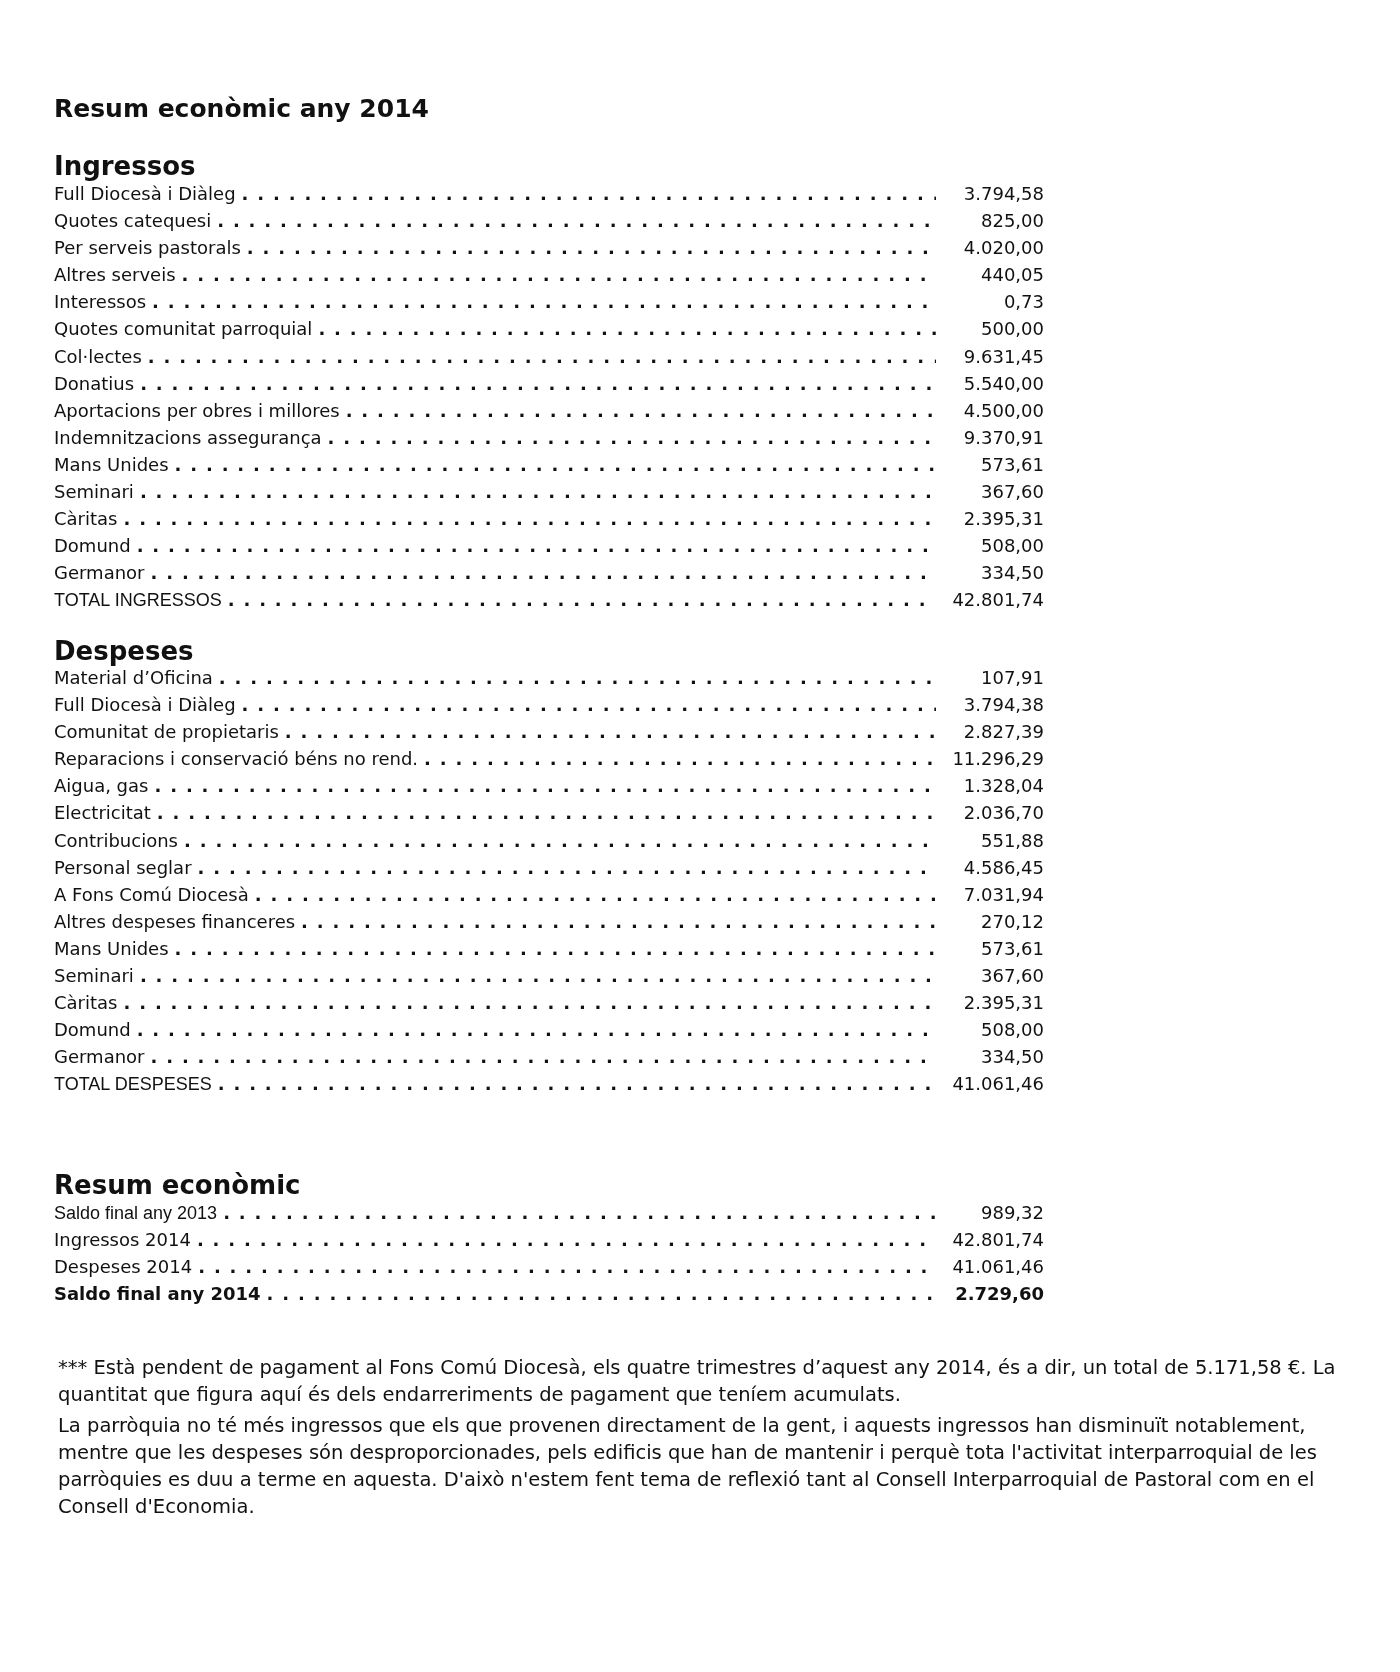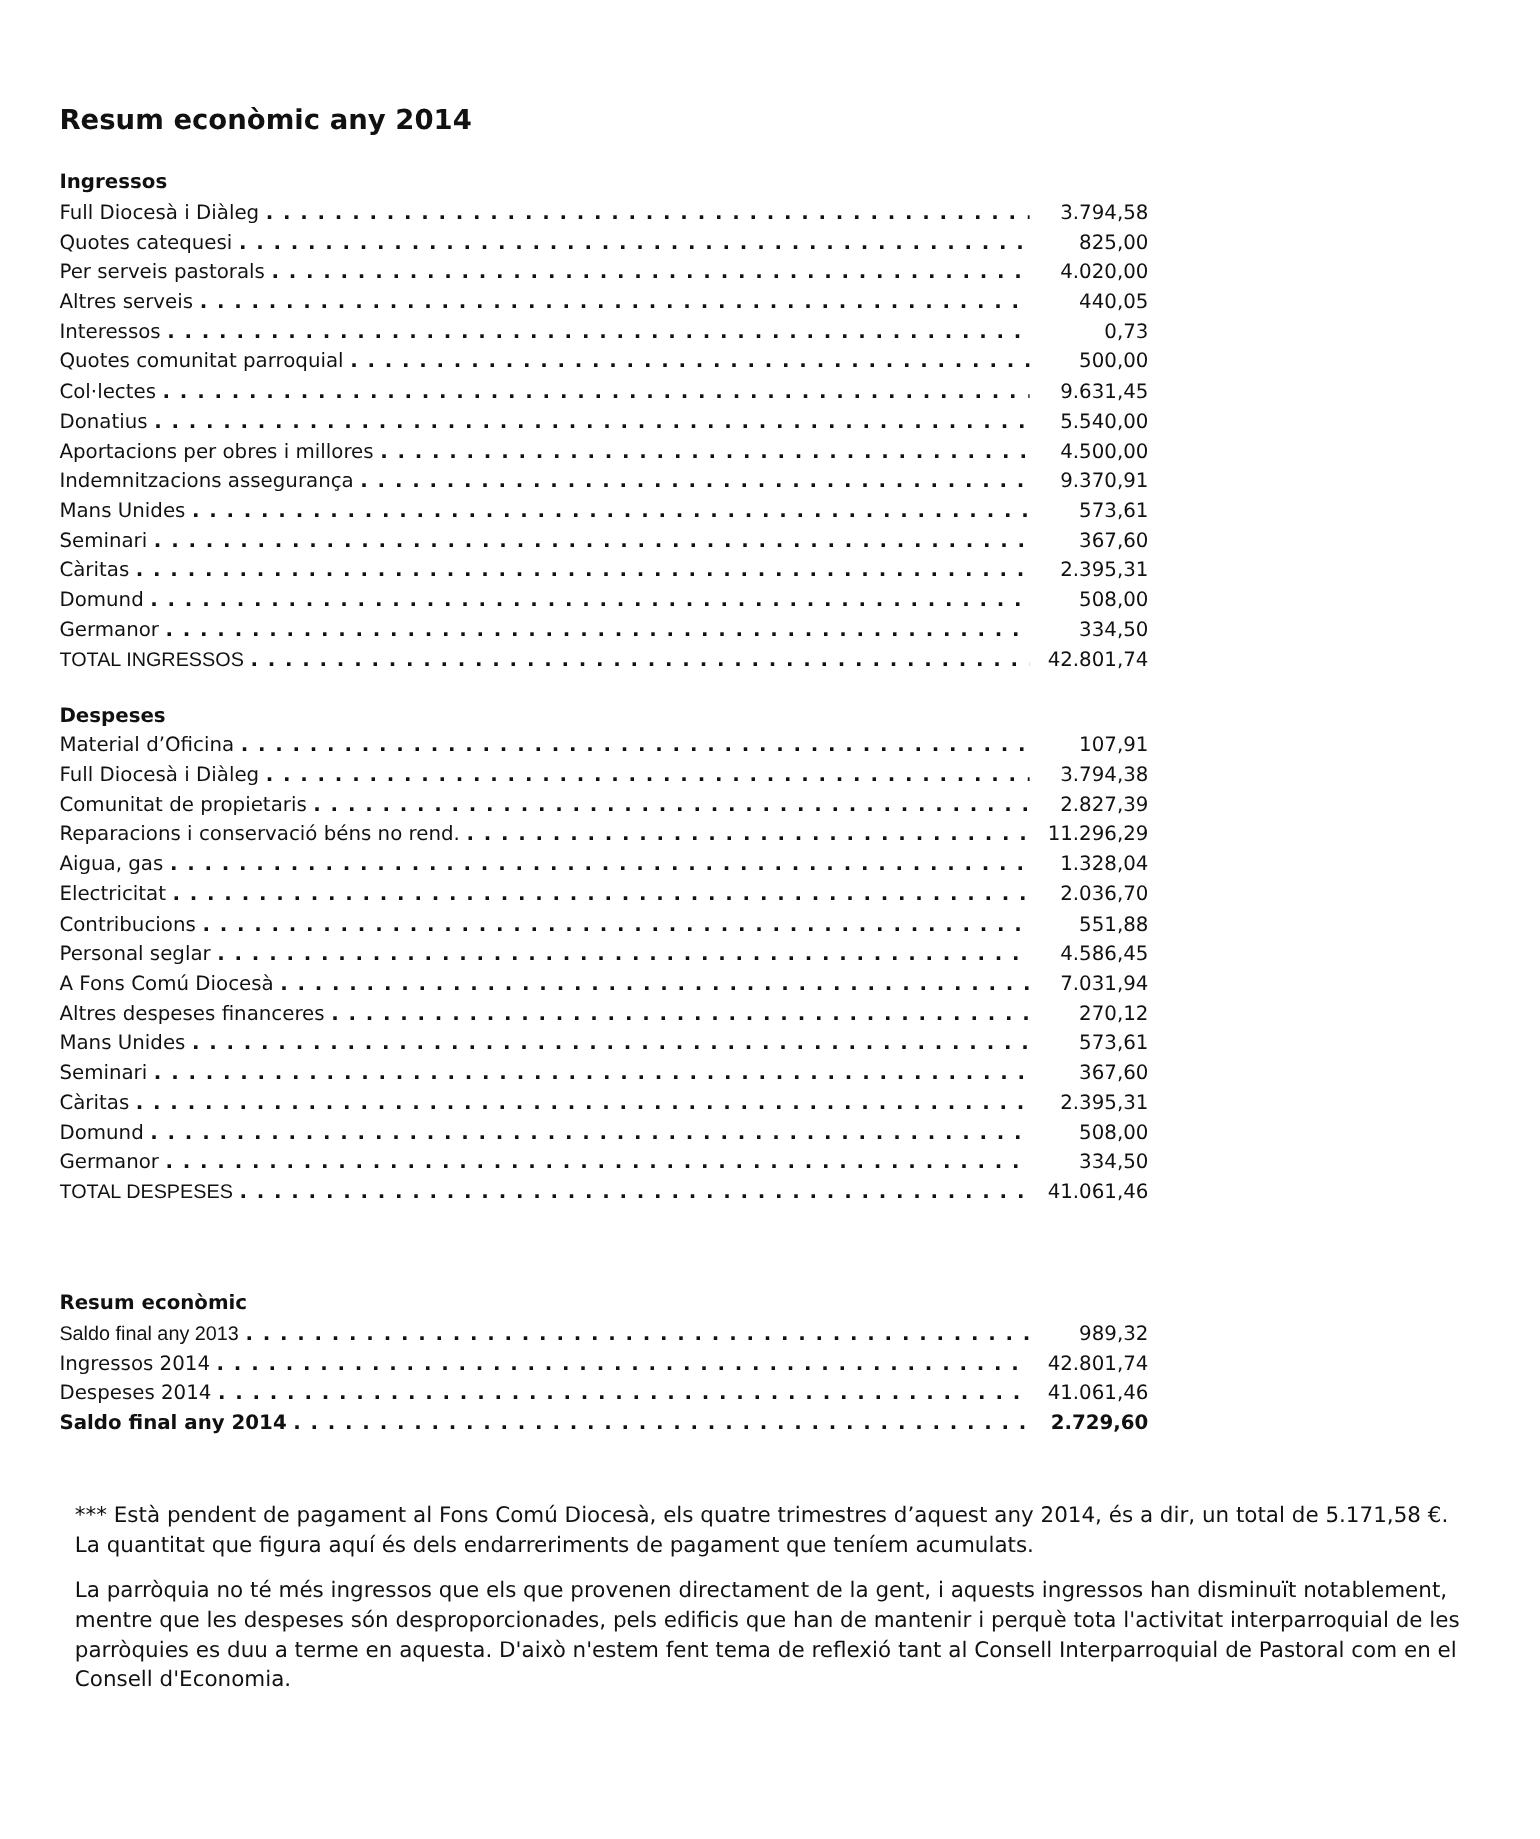--- a/index.html
+++ b/index.html
@@ -1,29 +1,29 @@
 <!DOCTYPE html>
 <html><head>
 <meta charset="utf-8">
 <style>
   html, body { margin: 0; padding: 0; background: #ffffff; }
   body { width: 1400px; height: 1672px; position: relative; color: #111; font-family: "DejaVu Sans", sans-serif; overflow: hidden; }
   .page { position: absolute; left: 0; top: 0; width: 1400px; height: 1672px; }
   .title { position: absolute; left: 54px; font-weight: bold; font-size: 25px; line-height: 30px; white-space: nowrap; }
-  .section-title { position: absolute; left: 54px; font-weight: bold; font-size: 18px; line-height: 30px; }
+  .section-title { position: absolute; left: 54px; font-weight: bold; font-size: 26px; line-height: 30px; }
   .rows { position: absolute; left: 54px; width: 990px; }
   .row { display: flex; align-items: baseline; height: 27.1px; font-size: 18px; line-height: 27px; white-space: nowrap; }
   .row .label { flex: 0 0 auto; padding-right: 6px; }
   .row .dots { flex: 1 1 auto; overflow: hidden; letter-spacing: 0; color: #111; }
   .row .dots::before { content: ". . . . . . . . . . . . . . . . . . . . . . . . . . . . . . . . . . . . . . . . . . . . . . . . . . . . . . . . . . . . . . . . . . . . . . . . . . . . . . . . . . . . . . . . . . . ."; white-space: nowrap; font-weight: bold; letter-spacing: 1.3px; }
   .row .amount { flex: 0 0 auto; padding-left: 8px; text-align: right; min-width: 100px; }
   .row.bold { font-weight: bold; }
   .row.total .label { font-family: "Liberation Sans Narrow", "Liberation Sans", sans-serif; }
   .note { position: absolute; left: 54px; width: 1290px; font-size: 19.5px; line-height: 27px; }
-  .note p { margin: 14px; }
+  .note p { margin: 4px; }
 </style>
 </head>
 <body>
 
 <div class="page">
 
   <div class="title" style="top:94px;">Resum econòmic any 2014</div>
 
   <div class="section-title" style="top:151px;">Ingressos</div>
   <div class="rows" style="top:180px;">

